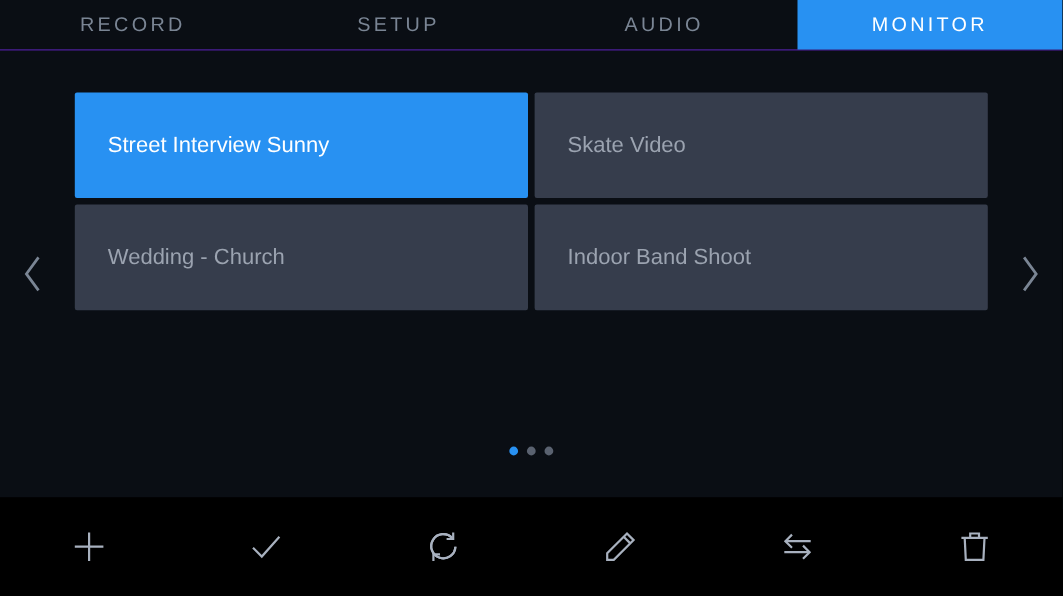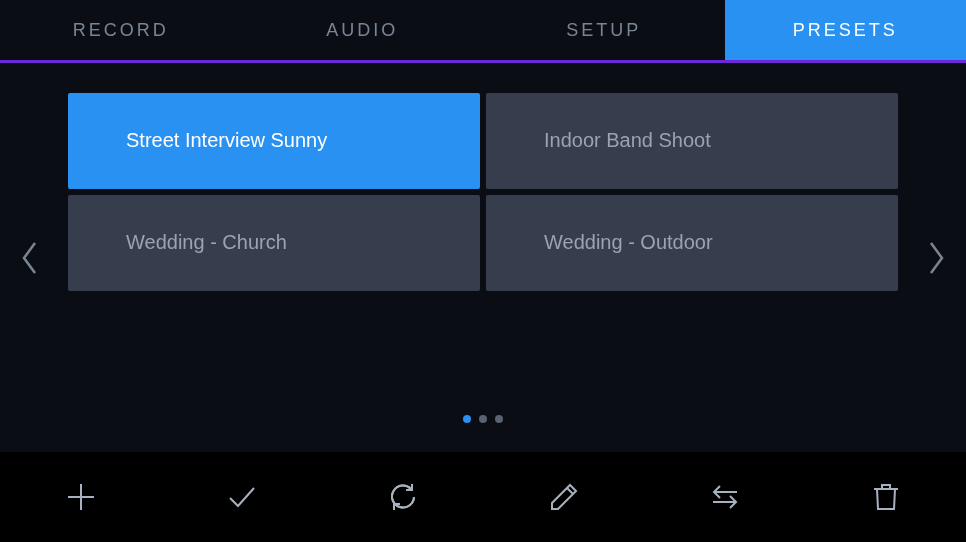--- a/index.html
+++ b/index.html
@@ -11,23 +11,23 @@
       width: 966px;
       height: 542px;
       background: #000;
       font-family: -apple-system, BlinkMacSystemFont, "Segoe UI", sans-serif;
       display: flex;
       flex-direction: column;
       overflow: hidden;
     }
     .top-tabs {
       display: flex;
-      height: 63px;
+      height: 46px;
       background: #0a0e14;
-      border-bottom: 3px solid #6d28d9;
+      border-bottom: 1px solid #6d28d9;
     }
     .tab {
       flex: 1;
       display: flex;
       align-items: center;
       justify-content: center;
       color: #7a8594;
       font-size: 18px;
       font-weight: 500;
       letter-spacing: 3px;
@@ -67,21 +67,21 @@
       grid-template-columns: 1fr 1fr;
       grid-template-rows: repeat(3, 1fr);
       gap: 6px;
       width: 830px;
       height: 300px;
     }
     .preset {
       background: #363d4c;
       display: flex;
       align-items: center;
-      padding-left: 58px;
+      padding-left: 30px;
       color: #9ba3b0;
       font-size: 20px;
       cursor: pointer;
       border-radius: 2px;
     }
     .preset.selected {
       background: #2891f2;
       color: #fff;
     }
     .dots {
@@ -116,45 +116,45 @@
     .tool svg {
       width: 32px;
       height: 32px;
     }
   </style>
 </head>
 <body>
 
 <div class="top-tabs">
   <div class="tab">RECORD</div>
+  <div class="tab">SETUP</div>
   <div class="tab">AUDIO</div>
-  <div class="tab">SETUP</div>
-  <div class="tab active">PRESETS</div>
+  <div class="tab active">MONITOR</div>
 </div>
 
 <div class="main">
   <div class="arrow">
     <svg viewBox="0 0 20 36" fill="none" stroke="currentColor" stroke-width="2.5">
       <polyline points="15,3 4,18 15,33"></polyline>
     </svg>
   </div>
 
   <div class="content-area">
     <div class="grid">
       <div class="preset selected">
         <span>Street Interview Sunny</span>
       </div>
       <div class="preset">
-        <span>Indoor Band Shoot</span>
+        <span>Skate Video</span>
       </div>
       <div class="preset">
         <span>Wedding  - Church</span>
       </div>
       <div class="preset">
-        <span>Wedding - Outdoor</span>
+        <span>Indoor Band Shoot</span>
       </div>
     </div>
     <div class="dots">
       <div class="dot active"></div>
       <div class="dot"></div>
       <div class="dot"></div>
     </div>
   </div>
 
   <div class="arrow">

